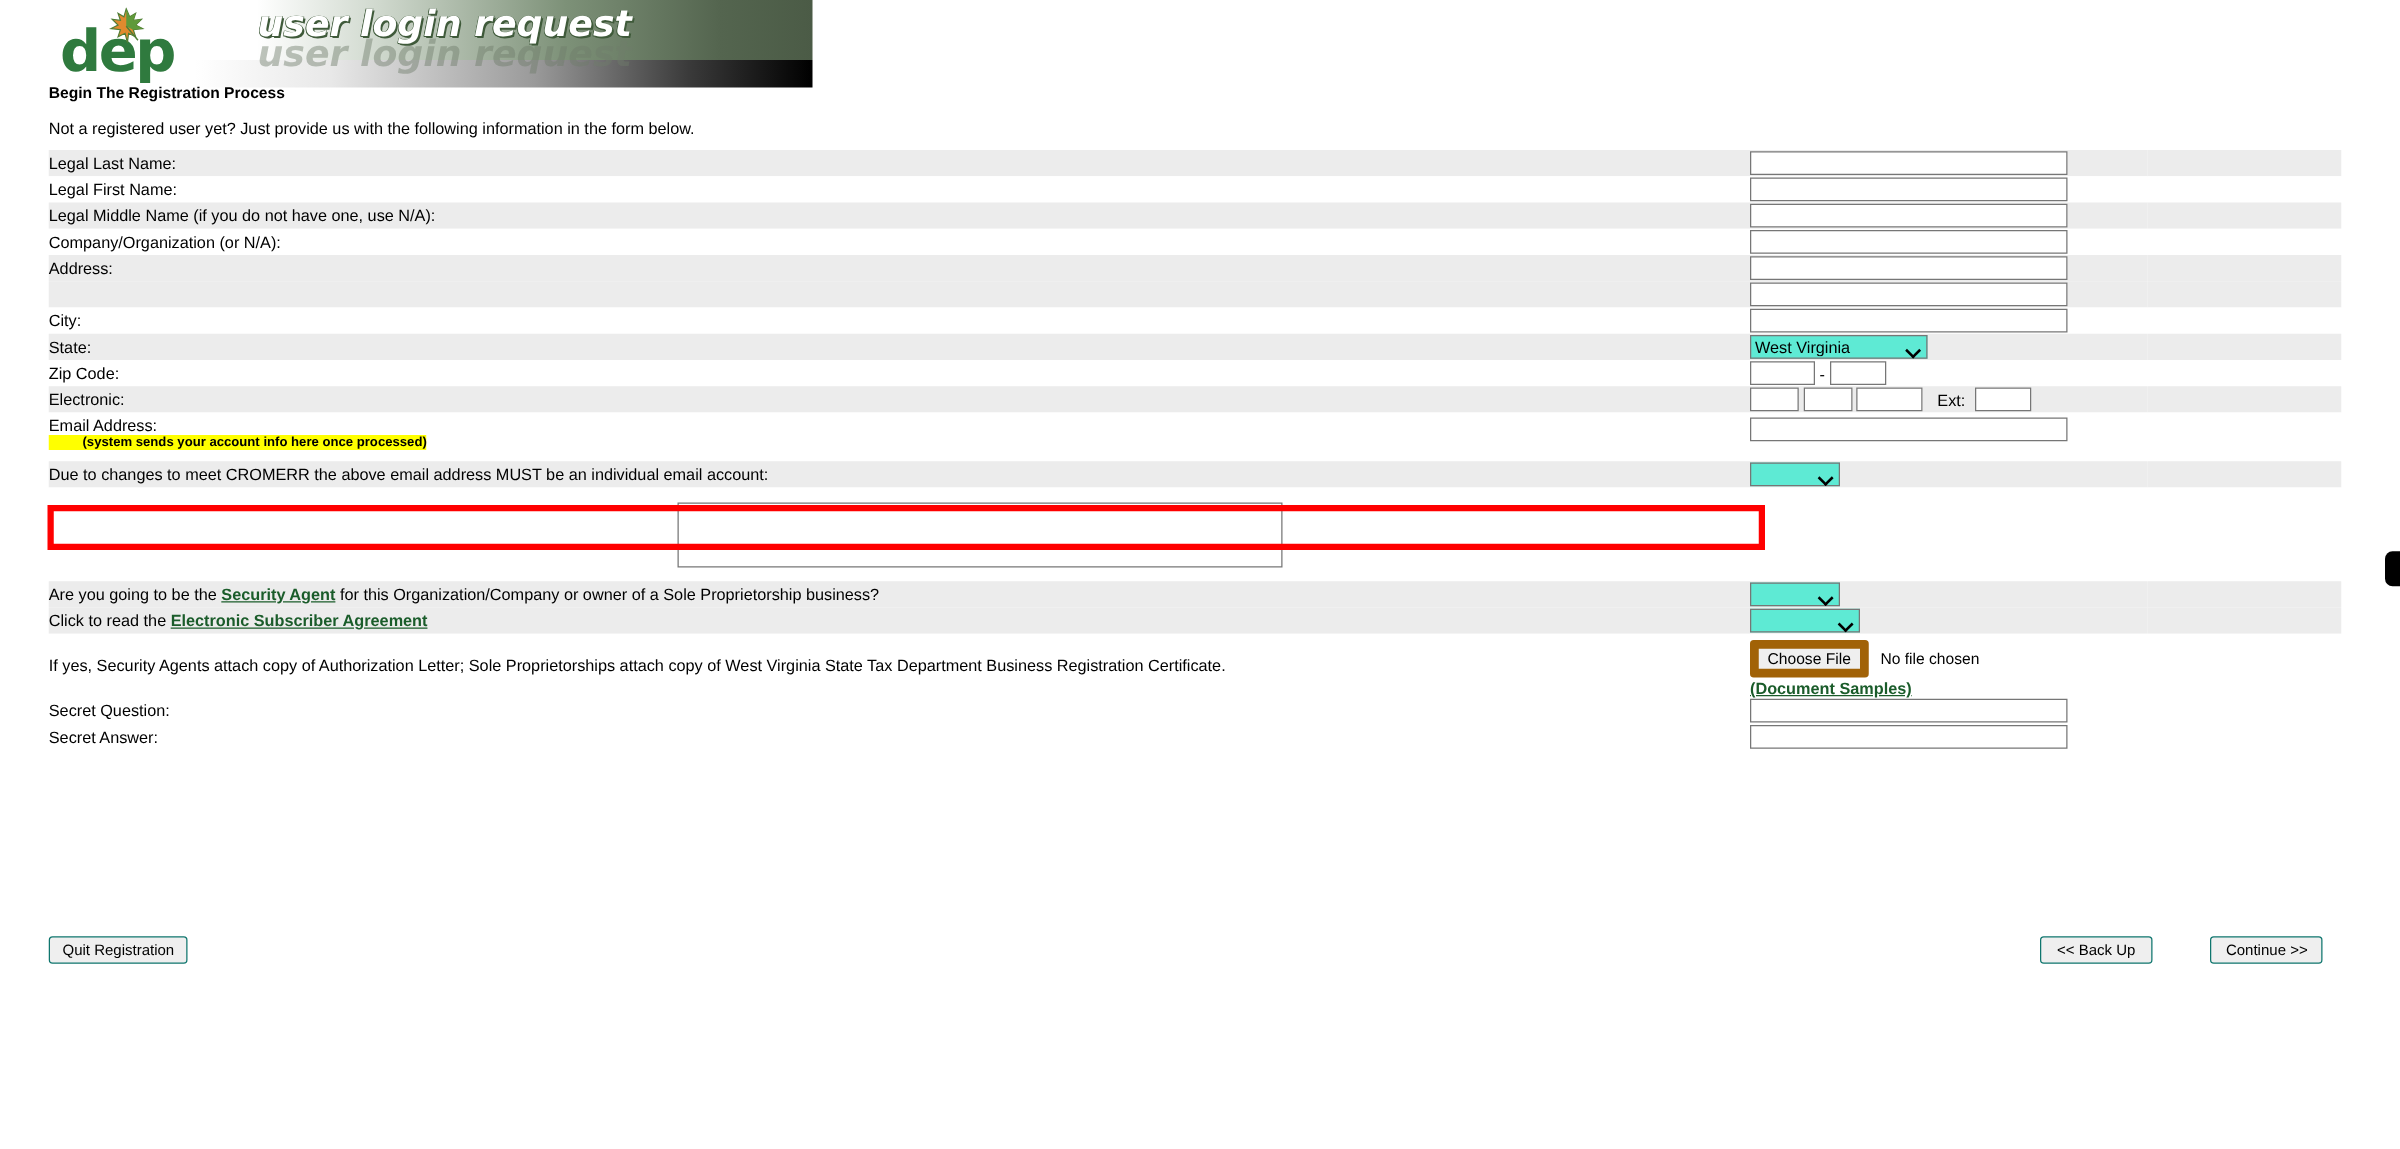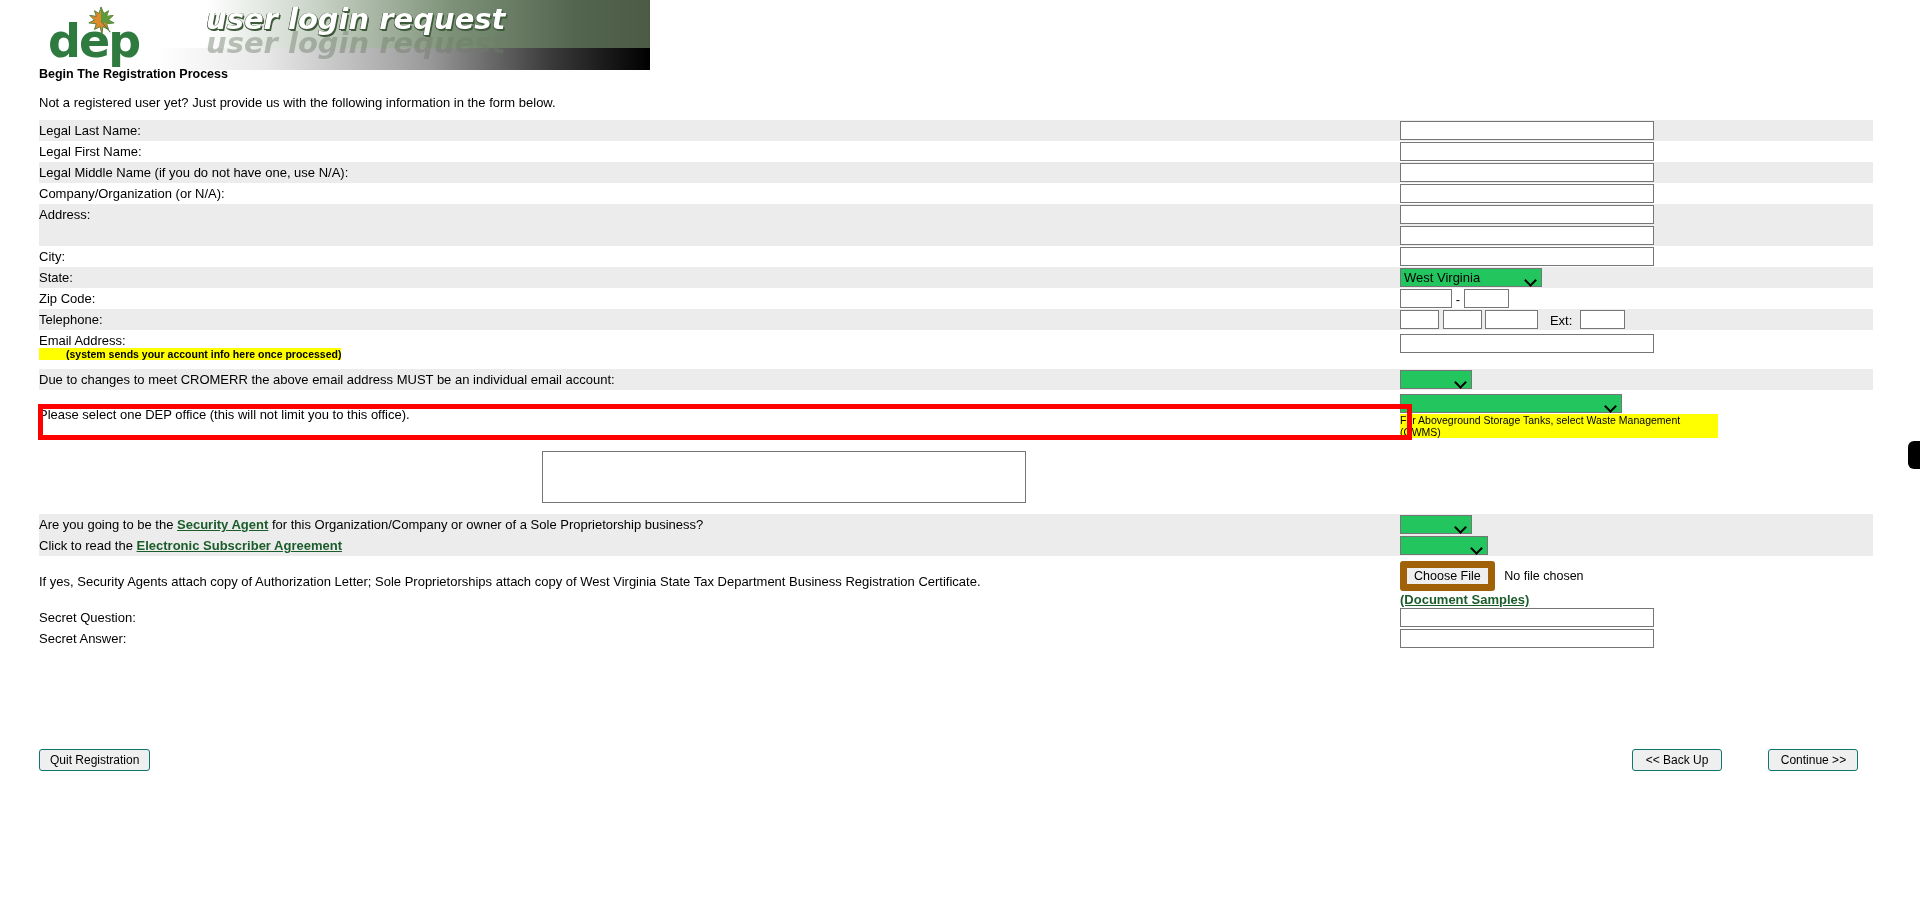--- a/index.html
+++ b/index.html
@@ -151,21 +151,21 @@
   .inp-zip2 { width: 45px; }
   .inp-tel1 { width: 39px; }
   .inp-tel2 { width: 39px; }
   .inp-tel3 { width: 53px; }
   .inp-ext  { width: 45px; }
 
   select {
     font-family: "Liberation Sans", sans-serif;
     font-size: 13px;
     border: 1px solid #767676;
-    background: #22c55e;
+    background: #5eead4;
     box-sizing: border-box;
     height: 19px;
     padding: 0 15px;
     -webkit-appearance: none;
     appearance: none;
   }
   .sel-state { width: 142px; padding-left: 3px; }
   .sel-office { width: 222px; }
   .sel-narrow { width: 72px; }
 
@@ -375,21 +375,21 @@
       <td class="label-cell">Zip Code:</td>
       <td class="field-cell tel-row">
         <input type="text" class="inp-zip1" value="" style="">
         <span>-</span>
         <input type="text" class="inp-zip2" value="" style="">
       </td>
       <td class="tail-cell"></td>
     </tr>
 
     <tr class="band-gray">
-      <td class="label-cell">Telephone:</td>
+      <td class="label-cell">Electronic:</td>
       <td class="field-cell tel-row" style="white-space:nowrap">
         <input type="text" class="inp-tel1" value="" style="">
         <input type="text" class="inp-tel2" value="" style="">
         <input type="text" class="inp-tel3" value="" style="">
         <span style="margin:0 4px 0 8px">Ext:</span>
         <input type="text" class="inp-ext" value="" style="">
       </td>
       <td class="tail-cell"></td>
     </tr>
 
@@ -411,32 +411,20 @@
       <td class="field-cell">
         <span class="sel-wrap">
           <select class="sel-narrow">
             <option></option>
           </select>
         </span>
       </td>
       <td class="tail-cell"></td>
     </tr>
 
-    <tr class="band-white">
-      <td class="label-cell" style="height:33px">Please select one DEP office (this will not limit you to this office).</td>
-      <td class="field-cell" style="vertical-align:top;padding-top:4px">
-        <span class="sel-wrap">
-          <select class="sel-office">
-            <option></option>
-          </select>
-        </span>
-        <div class="office-note">For Aboveground Storage Tanks, select Waste Management (OWMS)</div>
-      </td>
-      <td class="tail-cell"></td>
-    </tr>
 
     <tr class="band-white">
       <td class="label-cell" style="height:72px;vertical-align:top;padding-top:3px;padding-left:9px">
         <div style="margin-top:9px">
           <textarea rows="3" style="width: 484px; height: 52px; margin-left: 494px;" value=""></textarea>
         </div>
       </td>
       <td class="field-cell"></td>
       <td class="tail-cell"></td>
     </tr>

